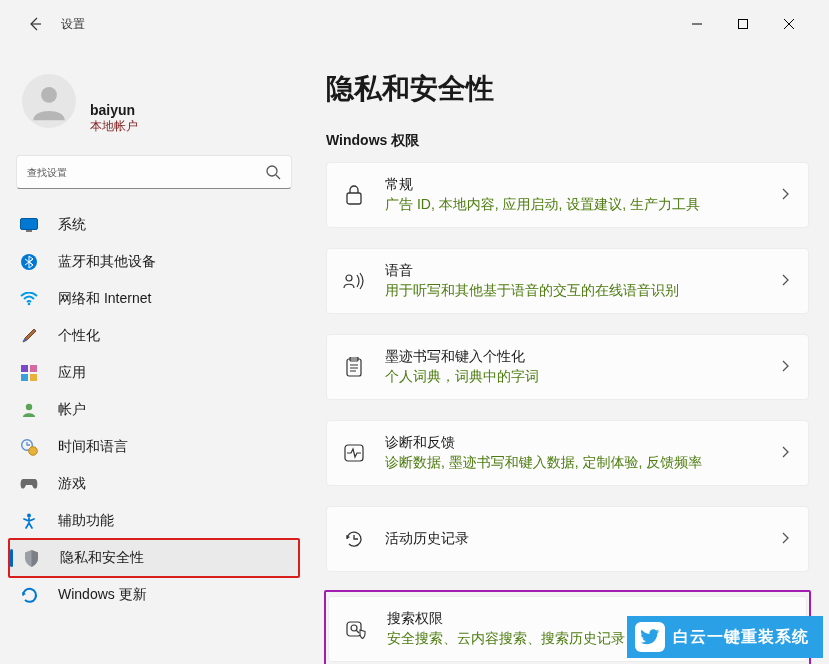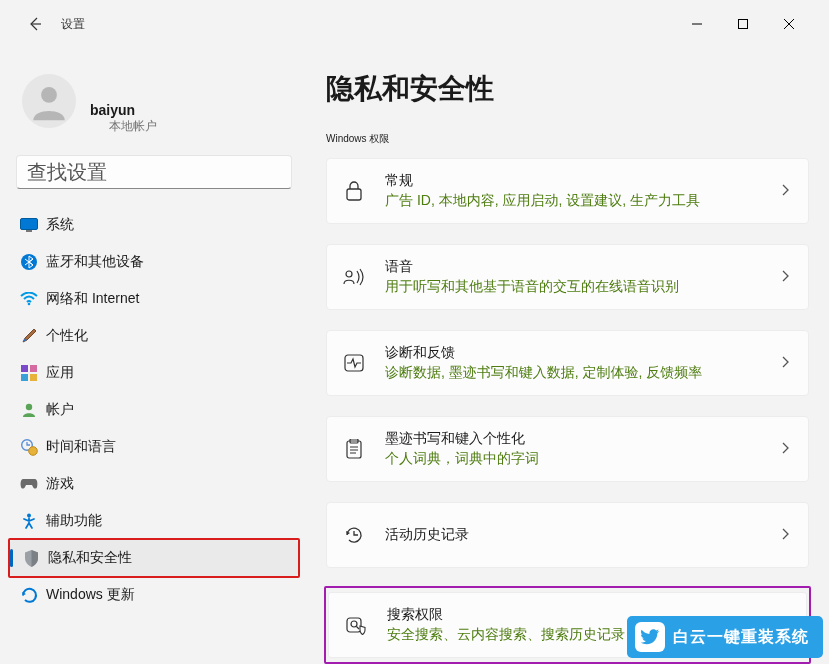--- a/index.html
+++ b/index.html
@@ -52,45 +52,45 @@
     padding: 14px 22px 18px 22px;
   }
   .avatar {
     width: 54px; height:54px;
     border-radius: 50%;
     background:#e6e6e6;
     display:flex; align-items:center; justify-content:center;
   }
   .avatar svg { width:42px; height:42px; }
   .user-name { font-weight:600; font-size:14px;margin-top:36px; }
-  .user-sub { font-size:12px; color:#737373;margin-left:19px; }
+  .user-sub { font-size:12px; color:#7f1d1d; }
 
   .searchbox {
     margin: 0 16px 16px 16px;
     height: 34px;
     background: #fdfdfd;
     border: 1px solid #e5e5e5;
     border-bottom: 1.5px solid #888;
     border-radius:4px;
     display:flex;
     align-items:center;
     padding: 0 10px;
   }
   .searchbox input {
     border:none; outline:none; background:transparent;
-    flex:1; font-size:20px;
+    flex:1; font-size:10px;
   }
   .searchbox input::placeholder { color:#555; }
 
   .nav { display:flex; flex-direction:column; gap:1px; padding: 0 8px; }
   .nav-item {
     height: 36px;
     display:flex;
     align-items:center;
-    gap: 8px;
+    gap: 20px;
     padding: 0 12px;
     border-radius:4px;
     position:relative;
   }
   .nav-item.selected {
     background:#eaeaea;
   }
   .nav-item.selected::before {
     content:"";
     position:absolute;
@@ -107,21 +107,21 @@
     margin: -2px 0;
   }
 
   .content {
     flex:1;
     padding: 22px 20px 0 18px;
     overflow:hidden;
     position:relative;
   }
   .page-title { font-size: 28px; font-weight:600; margin-bottom: 24px; }
-  .section-header { font-size: 10px; font-weight:400; margin-bottom: 12px; }
+  .section-header { font-size: 14px; font-weight:700; margin-bottom: 12px; }
   .settings-list { display:flex; flex-direction:column; gap:20px; }
   .settings-item {
     background:#fcfcfc;
     border:1px solid #ececec;
     border-radius:4px;
     height:66px;
     display:flex;
     align-items:center;
     padding: 0 18px 0 14px;
     gap: 18px;
@@ -141,21 +141,21 @@
 
   .watermark {
     position:absolute;
     right:6px; bottom:6px;
     display:flex;
     align-items:center;
     gap:8px;
     background: #2aa0e6;
     color:#fff;
     padding: 6px 14px 6px 8px;
-    border-radius: 5px;
+    border-radius: 0;
     font-weight:600;
     letter-spacing:1px;
     pointer-events:none;
   }
   .watermark .bird {
     width:30px;height:30px;background:#fff;border-radius:6px;
     display:flex;align-items:center;justify-content:center;
   }
   .watermark .cn { font-size:16px; }
 </style>
@@ -358,45 +358,45 @@
           <div class="item-title">语音</div>
           <div class="item-desc">用于听写和其他基于语音的交互的在线语音识别</div>
         </div>
         <span class="chevron"><svg width="8" height="12">
               <path d="M1 1 L6 6 L1 11" stroke="#555" fill="none" stroke-width="1.3"></path>
             </svg></span>
       </div>
 
       <div class="settings-item">
         <span class="item-icon">
-            <svg width="20" height="18" viewBox="0 0 20 18">
-              <rect x="1" y="1" width="18" height="16" rx="3" stroke="#333" fill="none" stroke-width="1.2"></rect>
-              <path d="M3 9 H7 L9 5 L11 13 L13 9 H17" stroke="#333" fill="none" stroke-width="1.2"></path>
-            </svg>
-          </span>
-        <div class="item-text">
-          <div class="item-title">诊断和反馈</div>
-          <div class="item-desc">诊断数据, 墨迹书写和键入数据, 定制体验, 反馈频率</div>
-        </div>
-        <span class="chevron"><svg width="8" height="12">
-              <path d="M1 1 L6 6 L1 11" stroke="#555" fill="none" stroke-width="1.3"></path>
-            </svg></span>
-      </div>
-
-      <div class="settings-item">
-        <span class="item-icon">
             <svg width="16" height="20" viewBox="0 0 16 20">
               <rect x="1" y="2" width="14" height="17" rx="2" stroke="#333" fill="none" stroke-width="1.2"></rect>
               <rect x="4" y="0" width="8" height="4" rx="1" stroke="#333" fill="none" stroke-width="1.2"></rect>
               <path d="M4 8 H12 M4 11 H12 M4 14 H10" stroke="#333" stroke-width="1.2"></path>
             </svg>
           </span>
         <div class="item-text">
           <div class="item-title">墨迹书写和键入个性化</div>
           <div class="item-desc">个人词典，词典中的字词</div>
+        </div>
+        <span class="chevron"><svg width="8" height="12">
+              <path d="M1 1 L6 6 L1 11" stroke="#555" fill="none" stroke-width="1.3"></path>
+            </svg></span>
+      </div>
+
+      <div class="settings-item">
+        <span class="item-icon">
+            <svg width="20" height="18" viewBox="0 0 20 18">
+              <rect x="1" y="1" width="18" height="16" rx="3" stroke="#333" fill="none" stroke-width="1.2"></rect>
+              <path d="M3 9 H7 L9 5 L11 13 L13 9 H17" stroke="#333" fill="none" stroke-width="1.2"></path>
+            </svg>
+          </span>
+        <div class="item-text">
+          <div class="item-title">诊断和反馈</div>
+          <div class="item-desc">诊断数据, 墨迹书写和键入数据, 定制体验, 反馈频率</div>
         </div>
         <span class="chevron"><svg width="8" height="12">
               <path d="M1 1 L6 6 L1 11" stroke="#555" fill="none" stroke-width="1.3"></path>
             </svg></span>
       </div>
 
       <div class="settings-item">
         <span class="item-icon">
             <svg width="20" height="20" viewBox="0 0 20 20">
               <path d="M3 10 A7 7 0 1 1 5 15" stroke="#333" fill="none" stroke-width="1.3"></path>

